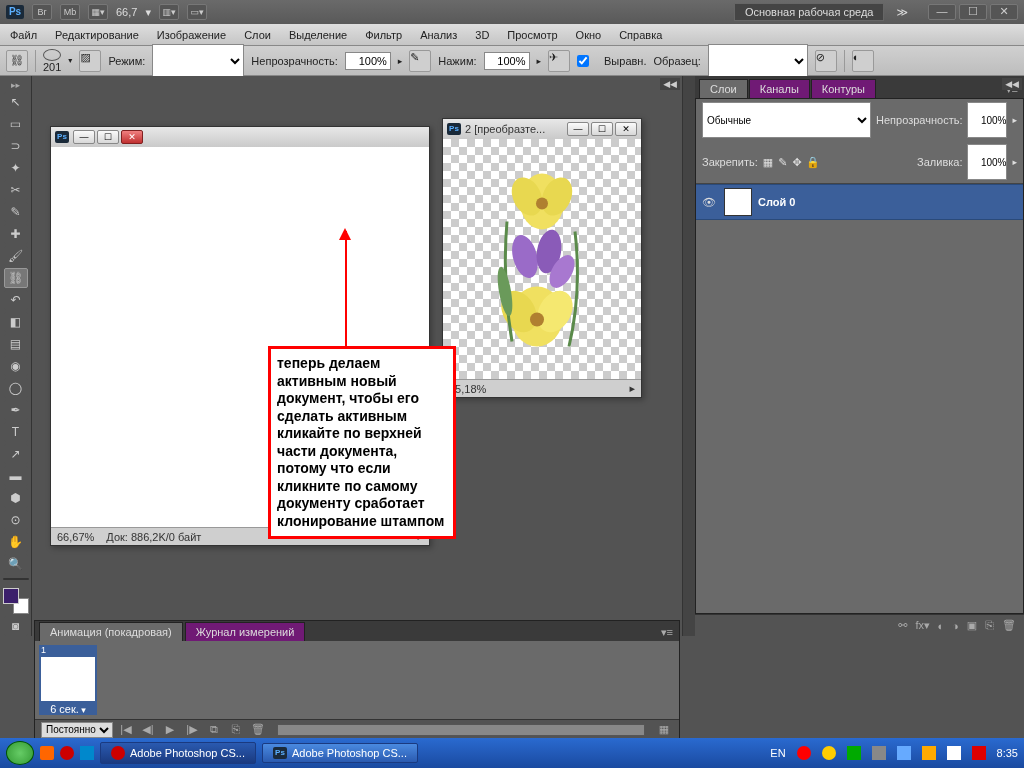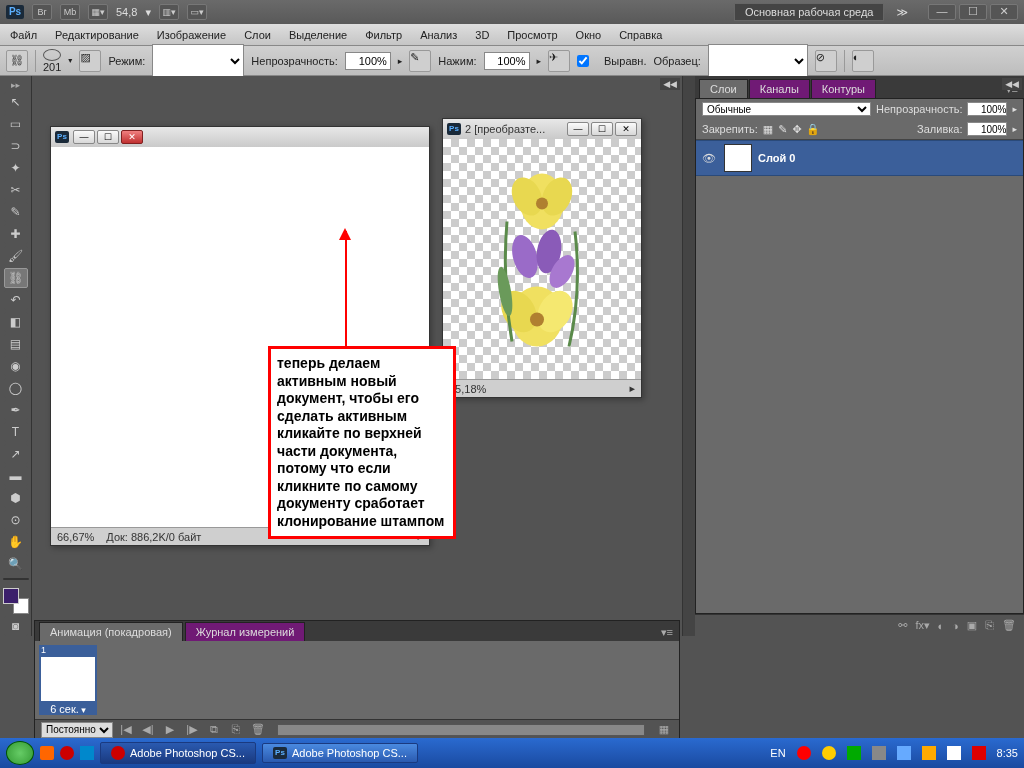--- a/index.html
+++ b/index.html
@@ -42,21 +42,21 @@
 .arrow-line { position:absolute; left:313px; top:155px; width:2px; height:120px; background:#f00; transform-origin:top; }
 .arrow-head { position:absolute; left:307px; top:152px; width:0; height:0; border-left:6px solid transparent; border-right:6px solid transparent; border-bottom:12px solid #f00; }
 .panels { width:342px; background:#535353; border-left:1px solid #333; display:flex; }
 .panel-tab-strip { width:12px; background:#444; }
 .panel-main { flex:1; display:flex; flex-direction:column; }
 .panel-tabs { height:22px; background:#3a3a3a; display:flex; align-items:flex-end; padding-left:4px; gap:1px; }
 .ptab { padding:3px 10px; background:#701a75; color:#ddd; border:1px solid #222; border-bottom:none; font-size:11px; }
 .ptab.active { background:#6a6a6a; }
 .panel-body { background:#6a6a6a; flex:1; border:1px solid #222; }
 .prow { display:flex; align-items:center; padding:3px 6px; gap:5px; color:#ddd; font-size:10px; }
-.prow select,.prow input[type=text]{ height:14px; border:1px solid #888; background:#fff; color:#000; font-size:10px; }
+.prow select,.prow input[type=text]{ height:36px; border:1px solid #888; background:#fff; color:#000; font-size:10px; }
 .layer-list { background:#6a6a6a; }
 .layer { display:flex; align-items:center; height:36px; background:#3b5f9a; border-top:1px solid #2a4a7a; border-bottom:1px solid #2a4a7a; gap:6px; padding:0 4px; }
 .layer .eye { width:18px; color:#ddd; text-align:center; }
 .layer .thumb { width:28px; height:28px; background:#fff; border:1px solid #333; }
 .layer .lname { color:#fff; font-weight:bold; font-size:11px; }
 .panel-footer { height:22px; background:#535353; border-top:1px solid #333; display:flex; align-items:center; justify-content:flex-end; gap:8px; padding:0 8px; color:#aaa; font-size:11px; }
 .bottom-panel { position:absolute; left:34px; right:344px; top:620px; height:118px; background:#535353; border:1px solid #222; }
 .bp-tabs { height:20px; background:#3a3a3a; display:flex; align-items:flex-end; padding-left:4px; gap:2px; }
 .bp-body { height:78px; background:#6a6a6a; display:flex; padding:4px; gap:6px; overflow:hidden; }
 .frame { width:58px; display:flex; flex-direction:column; }
@@ -77,21 +77,21 @@
 .brush-size { display:flex; flex-direction:column; align-items:center; font-size:9px; color:#222; }
 </style>
 </head>
 <body>
 
 <div class="topbar">
   <span class="ps-logo">Ps</span>
   <span class="top-ico">Br</span>
   <span class="top-ico">Mb</span>
   <span class="top-ico">▦▾</span>
-  <span class="zoom-top">54,8</span>
+  <span class="zoom-top">66,7</span>
   <span style="color:#ddd">▾</span>
   <span class="top-ico">▥▾</span>
   <span class="top-ico">▭▾</span>
   <button class="workspace-btn">Основная рабочая среда</button>
   <span style="color:#ddd;margin:0 4px">≫</span>
   <div class="win-ctrl">
     <span>—</span>
     <span>☐</span>
     <span>✕</span>
   </div>

